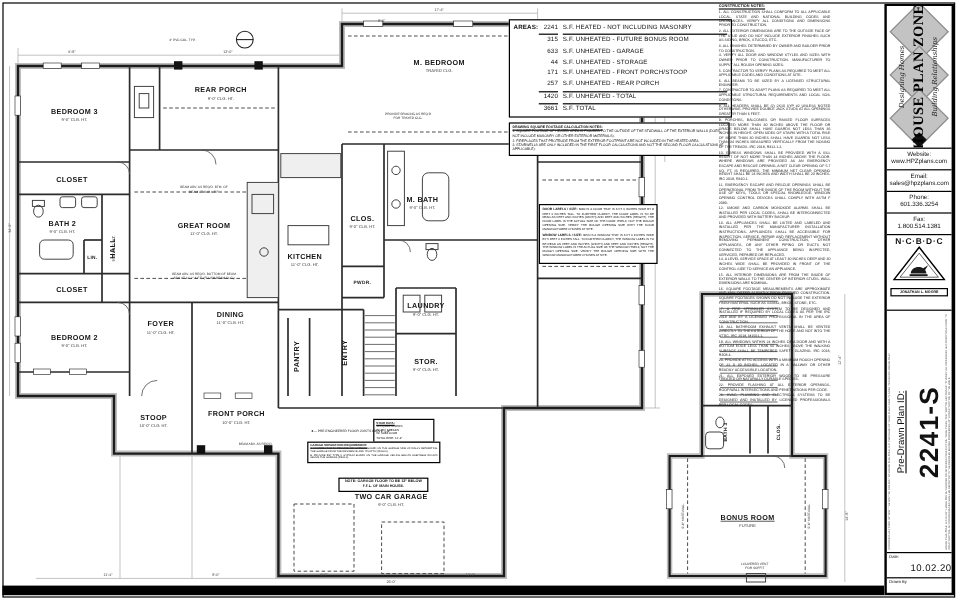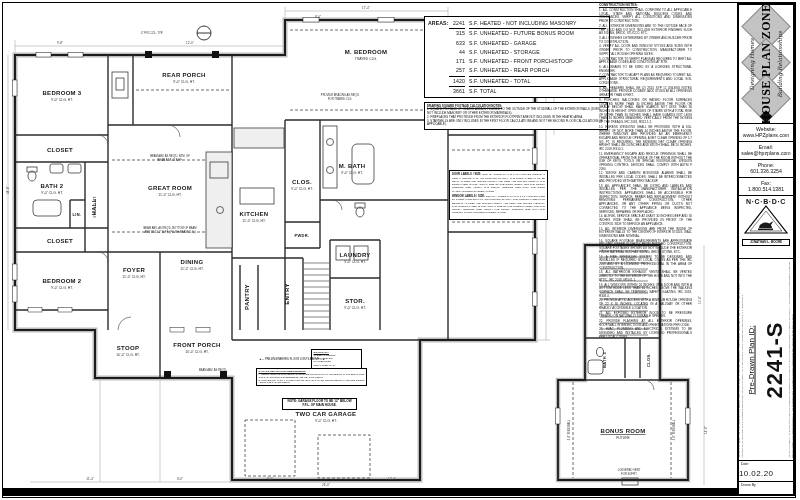--- a/index.html
+++ b/index.html
@@ -67,21 +67,21 @@
   .pid-label{position:absolute;left:50%;top:50%;white-space:nowrap;font-size:8px;text-decoration:underline;
     transform:translate(-50%,-50%) translateX(-15px) rotate(-90deg);}
   .pid-value{position:absolute;left:50%;top:50%;white-space:nowrap;font-weight:bold;font-size:22px;letter-spacing:1px;
     transform:translate(-50%,-50%) translateX(9px) rotate(-90deg);}
   .pid-side{position:absolute;left:50%;top:50%;width:196px;font-size:2.1px;line-height:1.2;color:#444;text-align:justify;}
   .pid-side.l{transform:translate(-50%,-50%) translateX(-25.5px) rotate(-90deg);}
   .pid-side.r{transform:translate(-50%,-50%) translateX(24.5px) rotate(-90deg);}
   .datecell{border-top:1.5px solid #000;height:20px;position:relative;}
   .drawncell{border-top:1.5px solid #000;height:12px;position:relative;}
   .tinylab{position:absolute;left:2px;top:1px;font-size:3.4px;}
-  .dateval{text-align:left;margin-top:7.5px;font-size:8px;letter-spacing:.4px;}
+  .dateval{text-align:right;margin-top:7.5px;font-size:8px;letter-spacing:.4px;}
 </style>
 </head>
 <body>
 
 <div class="sheet">
   <div class="sheet-border"></div>
 
   <svg id="floorplan" width="737" height="500" viewBox="0 0 737 500">
 
     <g stroke="#9a9a9a" stroke-width="0.5">

